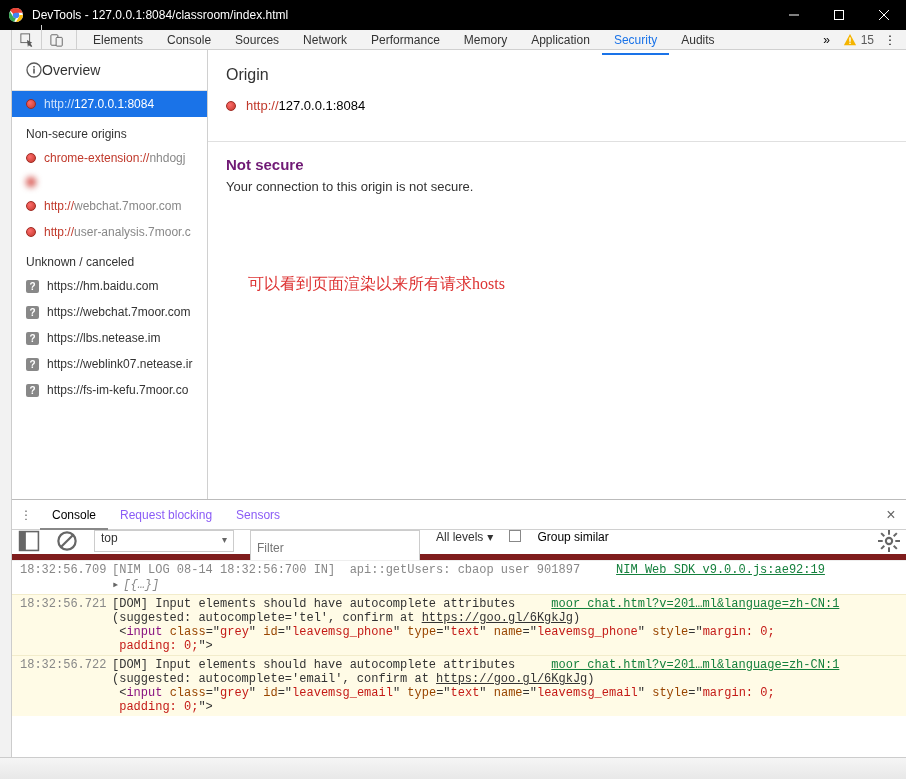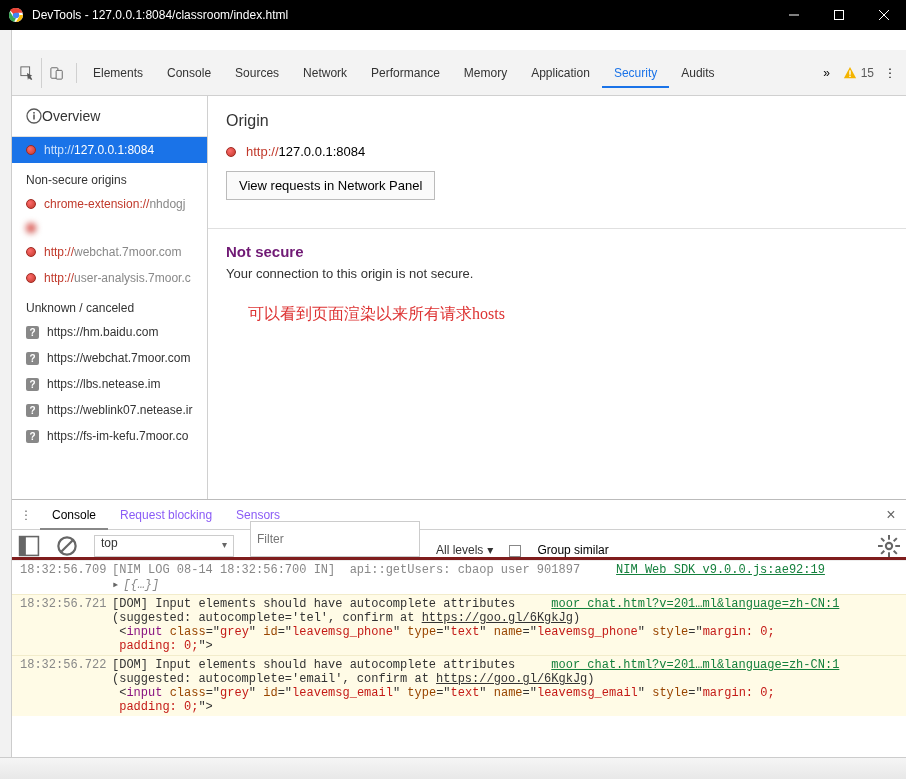--- a/index.html
+++ b/index.html
@@ -14,21 +14,21 @@
 .winbtn { width: 45px; height: 30px; display: flex; align-items: center; justify-content: center; color: #fff; }
 .winbtn svg { width: 10px; height: 10px; }
 
 
 .leftedge { position: absolute; left: 0; top: 30px; width: 12px; bottom: 0; background: #f2f2f2; border-right: 1px solid #ccc; }
 
 
 .app { position: absolute; left: 12px; top: 30px; right: 0; bottom: 0; display: flex; flex-direction: column; }
 
 
-.toolbar { height: 46px; border-bottom: 1px solid #d0d0d0; display: flex; align-items: center; background: #f3f3f3; margin-top: 20px; }
+.toolbar { height: 20px; border-bottom: 1px solid #d0d0d0; display: flex; align-items: center; background: #f3f3f3; }
 .tb-icon { width: 30px; height: 30px; display: flex; align-items: center; justify-content: center; color: #5a5a5a; border-right: 1px solid #d0d0d0; }
 .tb-icon svg { width: 14px; height: 14px; }
 .tabs { display: flex; align-items: center; flex: 1; }
 .tab { padding: 0 12px; height: 30px; line-height: 30px; font-size: 12px; color: #333; cursor: pointer; }
 .tab.active { color: #1a73e8; border-bottom: 2px solid #1a73e8; }
 .tb-right { display: flex; align-items: center; padding-right: 6px; gap: 6px; }
 .warn-badge { display: flex; align-items: center; gap: 4px; color: #5a5a5a; font-size: 12px; }
 .warn-badge svg { width: 14px; height: 14px; }
 .more-icon { width: 20px; display:flex; align-items:center; justify-content:center; }
 
@@ -51,31 +51,31 @@
 .blur { filter: blur(3px); }
 
 
 .content { flex: 1; padding: 16px 18px; overflow: auto; position: relative; }
 .h1 { font-size: 16px; font-weight: 400; color: #333; margin-bottom: 14px; }
 .origin-line { display: flex; align-items: center; gap: 10px; font-size: 13px; margin-bottom: 12px; }
 .btn { display: inline-block; border: 1px solid #bbb; background: #fafafa; padding: 6px 12px; font-size: 13px; cursor: pointer; }
 .divider { border-top: 1px solid #e0e0e0; margin: 28px -18px 14px; }
 .h2 { font-size: 15px; font-weight: bold; color: #701a75; margin-bottom: 6px; }
 .desc { font-size: 13px; color: #333; }
-.anno { color: #d33; font-size: 16px; font-family: "SimSun","宋体",serif; position: absolute; left: 40px; top: 208px; }
+.anno { color: #d33; font-size: 16px; font-family: "SimSun","宋体",serif; position: absolute; left: 40px; top: 224px; }
 
 
 .drawer { height: 280px; border-top: 1px solid #bbb; display: flex; flex-direction: column; background: #fff; }
 .drawer-tabs { height: 30px; display: flex; align-items: center; border-bottom: 1px solid #d0d0d0; }
 .drawer-tabs .dtab { padding: 0 12px; height: 30px; line-height: 30px; font-size: 12px; color: #8b5cf6; }
 .drawer-tabs .dtab.active { border-bottom: 2px solid #888; color: #000; }
 .drawer-tabs .dmore { width: 28px; text-align: center; color: #666; }
 .drawer-tabs .dclose { margin-left: auto; width: 30px; text-align: center; color: #666; font-size: 16px; }
 
-.console-toolbar { height: 30px; display: flex; align-items: flex-end; gap: 16px; border-bottom: 3px solid #7f1d1d; padding: 0 6px; }
+.console-toolbar { height: 30px; display: flex; align-items: flex-start; gap: 16px; border-bottom: 6px solid #7f1d1d; padding: 0 6px; }
 .ct-icon { width: 22px; height: 22px; display:flex; align-items:center; justify-content:center; color:#666; }
 .ctx-select { border:1px solid #ccc; background:#fff; height:22px; padding: 0 20px 0 6px; font-size:12px; color:#333; position:relative; min-width:140px; }
 .ctx-select:after { content:"▾"; position:absolute; right:6px; top:3px; color:#666; font-size:10px; }
 .filter-input { border:1px solid #ccc; height:36px; padding:0 6px; font-size:12px; color:#888; flex:0 0 170px; }
 .levels { display:flex; align-items:center; gap:4px; font-size:12px; color:#333; }
 .chk { width:12px; height:12px; border:1px solid #888; background:#fff; }
 .gear { margin-left:auto; }
 
 .console-log { flex:1; overflow:auto; font-family: Consolas, "Courier New", monospace; font-size: 12px; background:#fff; }
 .row { display:flex; padding: 2px 8px; border-top:1px solid #eee; white-space: pre; }
@@ -229,21 +229,20 @@
           </div>
         </div>
     </div>
 
     <div class="content">
       <div class="h1">Origin</div>
       <div class="origin-line">
         <span class="dot red"></span>
         <span><span class="red-scheme">http://</span><span>127.0.0.1:8084</span></span>
       </div>
-      <button class="btn">View requests in Network Panel</button>
       <div class="divider"></div>
       <div class="h2">Not secure</div>
       <div class="desc">Your connection to this origin is not secure.</div>
       <div class="anno">可以看到页面渲染以来所有请求hosts</div>
     </div>
   </div>
 
   <div class="drawer">
     <div class="drawer-tabs">
       <div class="dmore">⋮</div>

